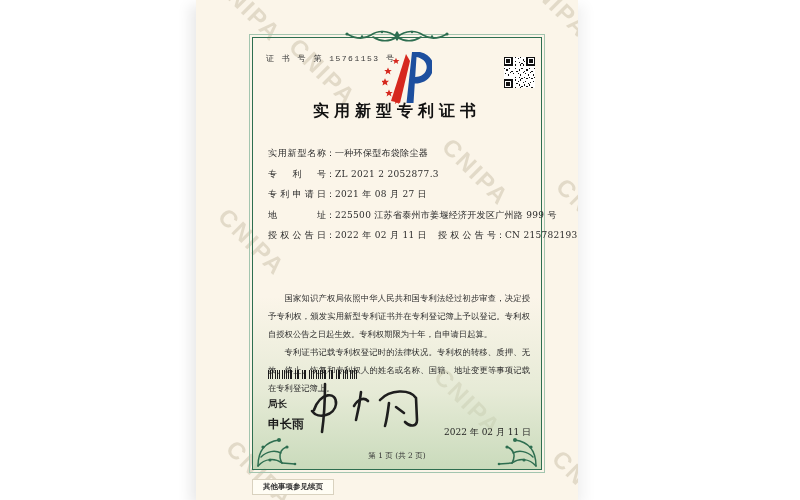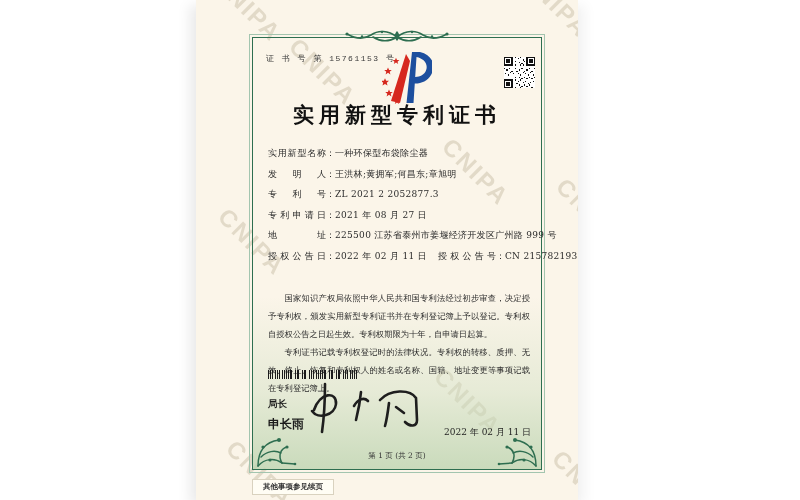--- a/index.html
+++ b/index.html
@@ -33,21 +33,21 @@
   }
   .content{position:absolute;inset:0;z-index:3;}
   .cert-no{
     position:absolute;left:70px;top:53px;
     font-size:8px;letter-spacing:1.5px;color:#3b3b3b;white-space:nowrap;font-family:Liberation Mono, monospace;
   }
   .logo{position:absolute;left:186px;top:50px;width:50px;height:56px;}
   .qr{position:absolute;left:308px;top:57px;width:31px;height:31px;}
   .title{
     position:absolute;left:56px;top:101px;width:290px;
-    text-align:center;font-size:21px;font-weight:700;letter-spacing:5px;
+    text-align:center;font-size:16px;font-weight:700;letter-spacing:5px;
     color:#111;white-space:nowrap;
   }
   .fields{position:absolute;left:72px;top:147px;width:288px;font-size:9px;color:#2b2b2b;}
   .frow{height:20.6px;white-space:nowrap;}
   .flabel{
     display:inline-block;width:58px;vertical-align:top;
     text-align:justify;text-align-last:justify;
   }
   .fvalue{letter-spacing:0.3px;margin-top:20px;}
   .grant-pair1{display:inline-block;width:167px;white-space:nowrap;}
@@ -241,23 +241,20 @@
       </g>
     </svg>
 
     <div class="title">实用新型专利证书</div>
 
     <div class="fields">
       <div class="frow">
         <span class="flabel">实用新型名称</span><span>：</span><span class="fvalue">一种环保型布袋除尘器</span>
       </div>
       <div class="frow">
-        <span class="flabel">发 明 人</span><span>：</span><span class="fvalue">王洪林;黄拥军;何昌东;章旭明</span>
-      </div>
-      <div class="frow">
         <span class="flabel">专 利 号</span><span>：</span><span class="fvalue">ZL 2021 2 2052877.3</span>
       </div>
       <div class="frow">
         <span class="flabel">专利申请日</span><span>：</span><span class="fvalue">2021 年 08 月 27 日</span>
       </div>
       <div class="frow">
         <span class="flabel">地 址</span><span>：</span><span class="fvalue">225500 江苏省泰州市姜堰经济开发区广州路 999 号</span>
       </div>
       <div class="frow">
         <span class="grant-pair1">

